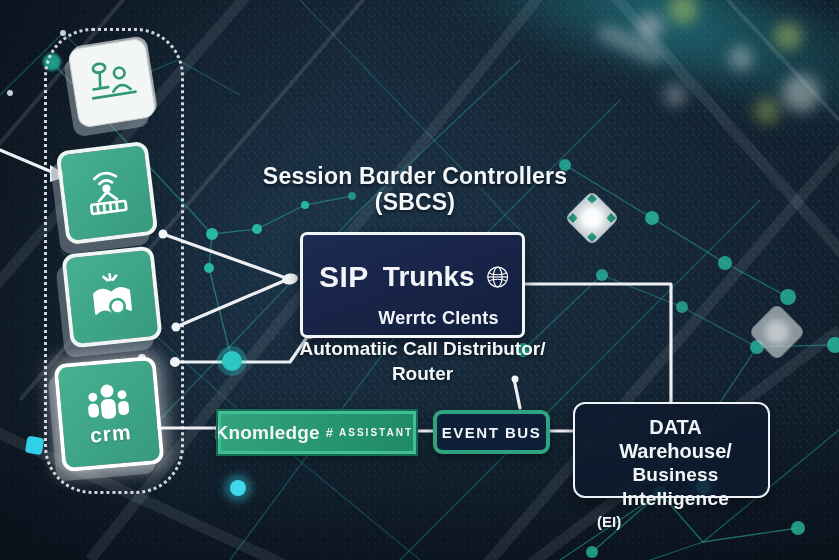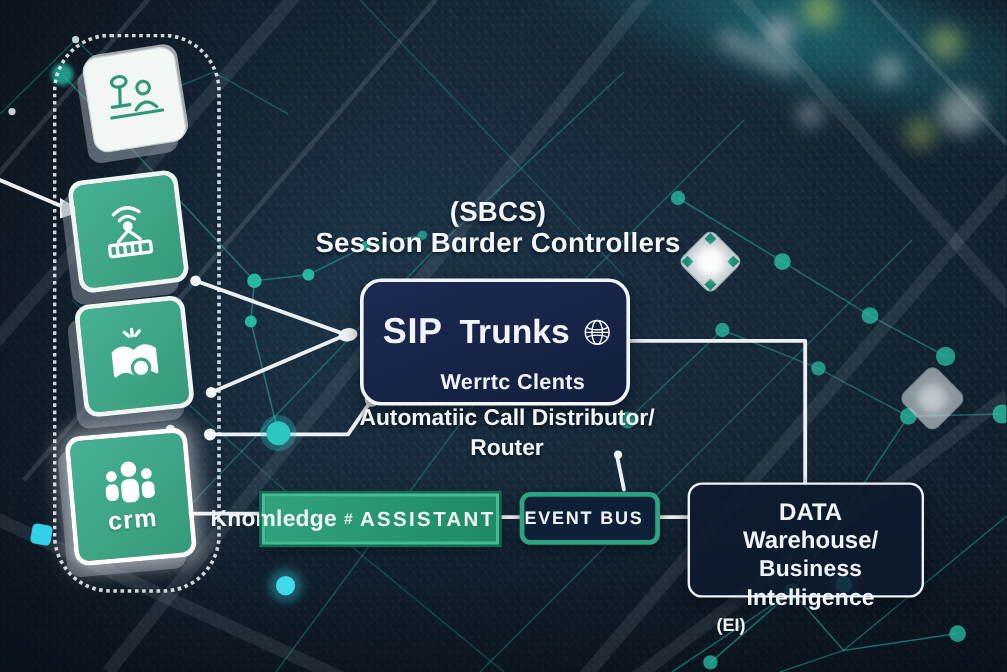--- a/index.html
+++ b/index.html
@@ -65,23 +65,23 @@
   
   .heading{
     position:absolute;left:255px;top:163px;width:320px;text-align:center;
     font-weight:bold;font-size:23px;line-height:26px;color:#f5f8fa;
     text-shadow:0 2px 3px rgba(5,10,18,0.7);letter-spacing:0.2px;
   }
   
   .sip-box{
     position:absolute;left:300px;top:232px;width:225px;height:106px;
     background:linear-gradient(160deg,#1d2a52,#131f3d);
-    border:3px solid #f1f5f8;border-radius:18px;box-sizing:border-box;
+    border:3px solid #f1f5f8;border-radius:7px;box-sizing:border-box;
     box-shadow:0 6px 14px rgba(4,8,16,0.55);
-    display:flex;flex-direction:column;justify-content:center;padding:6px 12px 0 16px;
+    display:flex;flex-direction:column;justify-content:center;padding:6px 12px 0 16px;text-align:center;
   }
   .sip-row1{display:flex;align-items:center;gap:10px;}
   .sip-strong{font-weight:800;font-size:30px;letter-spacing:0.5px;}
   .sip-rest{font-weight:600;font-size:28px;margin-left:4px;}
   .sip-row2{font-weight:600;font-size:18px;margin:2px 0 0 48px;letter-spacing:0.3px;}
   
   .acd{
     position:absolute;left:290px;top:336px;width:265px;text-align:center;
     font-weight:bold;font-size:19px;line-height:25px;color:#f4f7f9;
     text-shadow:0 2px 3px rgba(5,10,18,0.7);
@@ -90,26 +90,26 @@
   .knowledge-box{
     position:absolute;left:218px;top:411px;width:198px;height:43px;box-sizing:border-box;
     background:linear-gradient(100deg,#2fa07c,#1f States 8a68);
     background:linear-gradient(100deg,#31a37e,#1f8a66);
     border:3px solid #43bd92;outline:2px solid #156b51;
     display:flex;align-items:center;justify-content:flex-end;gap:6px;
     box-shadow:0 4px 10px rgba(4,10,16,0.5);
   }
   .kb-strong{font-weight:bold;font-size:19px;letter-spacing:0.2px;}
   .kb-hash{font-weight:bold;font-size:13px;opacity:0.95;}
-  .kb-label{font-weight:600;font-size:17px;letter-spacing:2px;}
+  .kb-label{font-weight:600;font-size:10px;letter-spacing:2px;}
   
   .event-box{
     position:absolute;left:433px;top:410px;width:117px;height:44px;box-sizing:border-box;
     background:#0e2038;border:4px solid #2da37f;border-radius:9px;
-    display:flex;align-items:center;
+    display:flex;align-items:center;justify-content:center;
     box-shadow:0 4px 10px rgba(4,10,16,0.5);
     font-weight:bold;font-size:15px;letter-spacing:1.5px;
   }
   
   .data-box{
     position:absolute;left:573px;top:402px;width:197px;height:96px;box-sizing:border-box;
     background:rgba(14,26,46,0.88);border:2.5px solid #eef2f6;border-radius:12px;
     padding:11px 12px 0 20px;
     box-shadow:0 5px 12px rgba(4,8,16,0.5);
   }
@@ -295,22 +295,22 @@
       <rect x="23" y="19" width="18" height="24" rx="7"></rect>
       <circle cx="14" cy="15" r="5.5"></circle>
       <rect x="7" y="23" width="13" height="17" rx="5.5"></rect>
       <circle cx="50" cy="15" r="5.5"></circle>
       <rect x="44" y="23" width="13" height="17" rx="5.5"></rect>
     </svg>
     <div class="crm-label">crm</div>
   </div>
 
   <div class="heading">
+    <div>Session Bɑrder Controllers</div>
     <div>(SBCS)</div>
-    <div>Session Bɑrder Controllers</div>
   </div>
 
   <div class="sip-box">
     <div class="sip-row1">
       <span class="sip-strong">SIP</span>
       <span class="sip-rest">Trunks</span>
       <svg width="58" height="58" viewBox="0 0 64 64" fill="none" stroke="#ffffff" stroke-width="3" style="margin-left:auto">
         <circle cx="32" cy="32" r="25"></circle>
         <ellipse cx="32" cy="32" rx="11" ry="25"></ellipse>
         <path d="M7 32 H57"></path>

